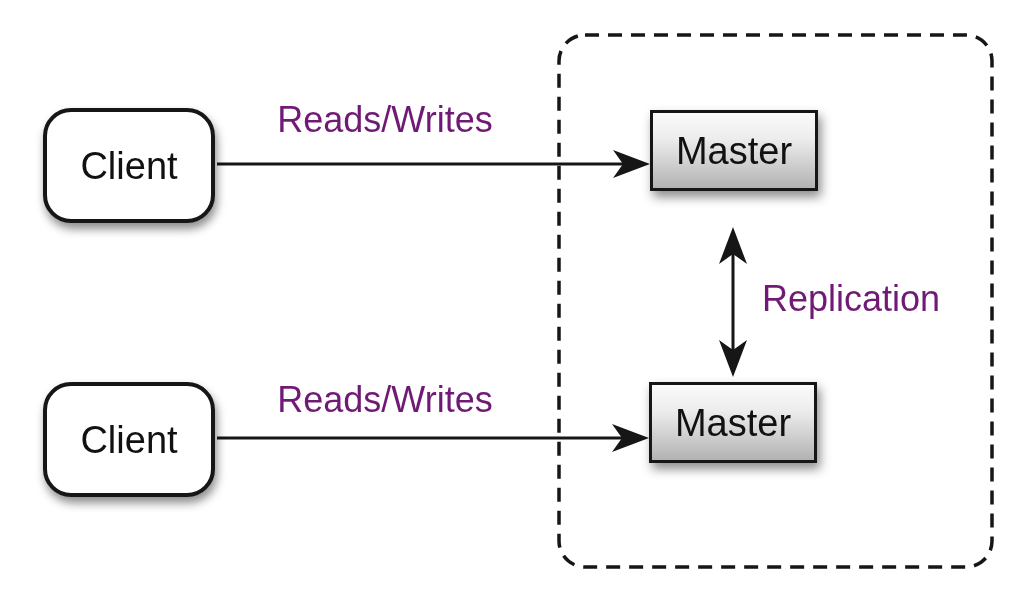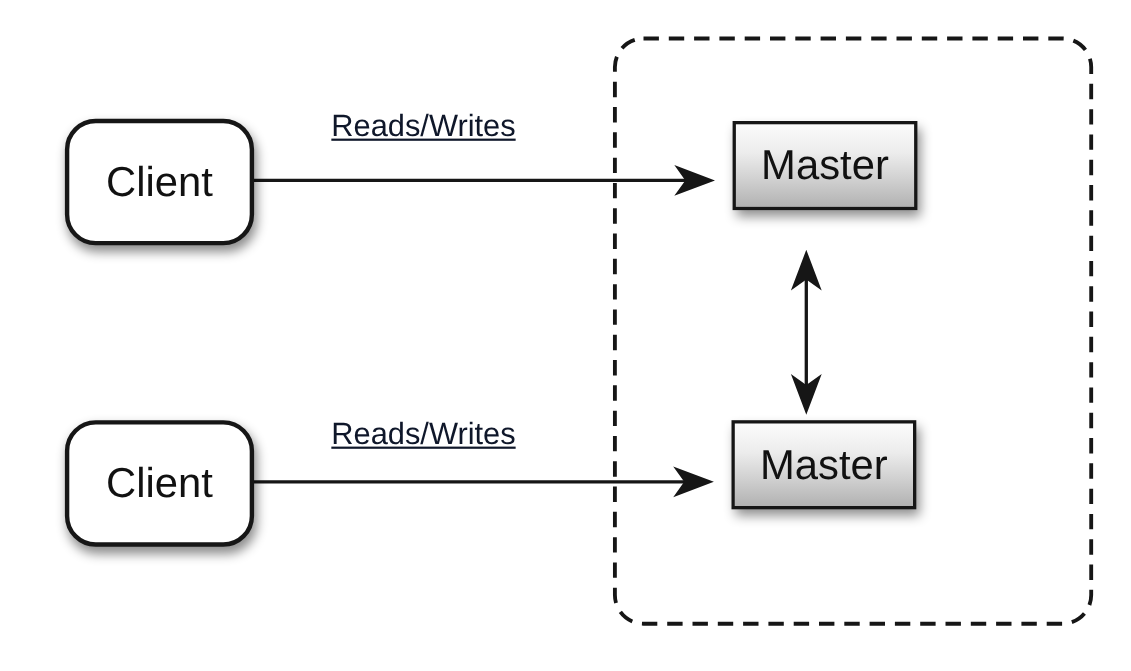--- a/index.html
+++ b/index.html
@@ -25,44 +25,42 @@
   }
   .node {
     position: absolute;
     display: flex;
     align-items: center;
     justify-content: center;
     box-sizing: border-box;
     font-size: 38px;
     line-height: 1;
     color: #111111;
-    margin-left: 16px;
   }
   .client {
     width: 172px;
     height: 115px;
     background: #ffffff;
     border: 4px solid #161616;
     border-radius: 28px;
     box-shadow: 2px 6px 10px rgba(0,0,0,0.45);
   }
   .master {
     width: 168px;
     height: 81px;
     background: linear-gradient(180deg, #fbfbfb 0%, #ececec 35%, #d2d2d2 65%, #b2b2b2 100%);
     border: 3.5px solid #161616;
     box-shadow: 3px 6px 10px rgba(0,0,0,0.45);
   }
   .edge-label {
     position: absolute;
-    font-size: 28px;
+    font-size: 36px;
     line-height: 1.1;
     white-space: nowrap;
-    color: #0f172a;
-    text-decoration: underline;
+    color: #701a75;
   }
   .rw-label {
     left: 255px;
     width: 260px;
     text-align: center;
   }
   svg line, svg rect { stroke: #161616; }
   svg polygon { fill: #161616; stroke: none; }
 </style>
 </head>
@@ -104,14 +102,15 @@
   </div>
 
   <div class="node master" style="left:649px; top:382px;">
     <span>Master</span>
   </div>
 
   <div class="edge-label rw-label" style="top:100px;">Reads/Writes</div>
 
   <div class="edge-label rw-label" style="top:380px;">Reads/Writes</div>
 
+  <div class="edge-label" style="left:762px; top:279px;">Replication</div>
 
 </div>
 
 </body></html>

